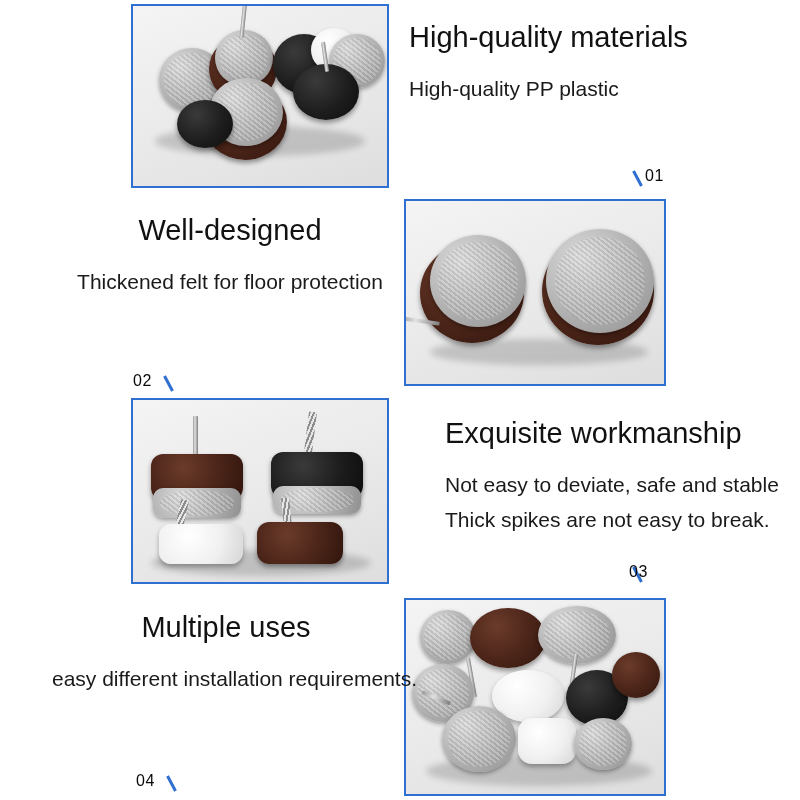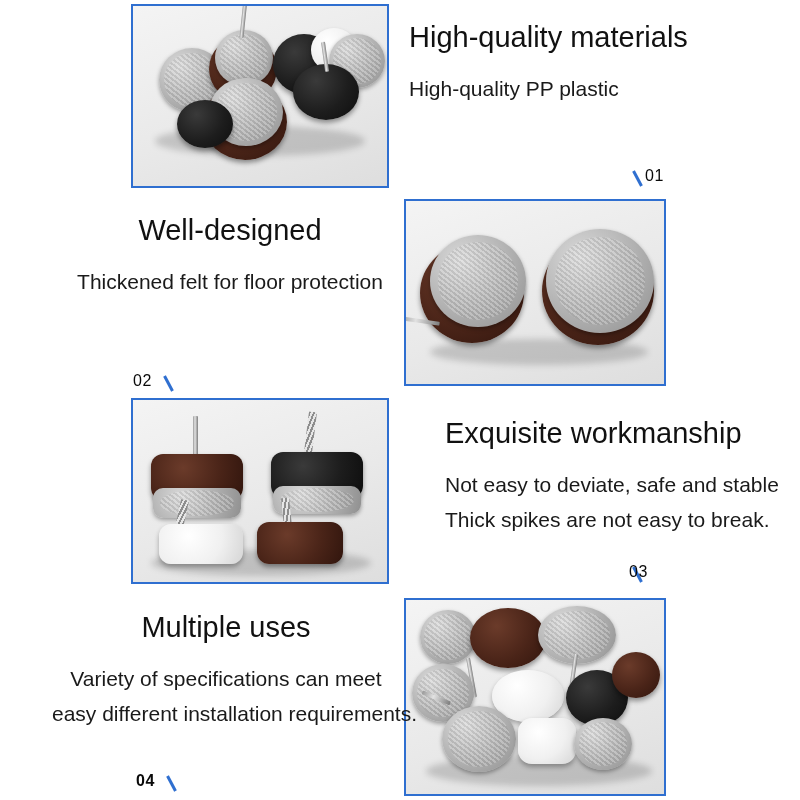--- a/index.html
+++ b/index.html
@@ -215,19 +215,18 @@
       <div class="pad felt-grey" style="left:36px; top:106px; width:74px; height:66px;"></div>
       <div class="pad body-white" style="left:112px; top:118px; width:58px; height:46px; border-radius:14px;"></div>
       <div class="pad felt-grey" style="left:168px; top:118px; width:58px; height:52px;"></div>
       <div class="spike" style="left:16px; top:96px; width:30px; height:4px; transform:rotate(22deg);"></div>
     </div>
   </div>
 
   <div class="text-block" style="left:52px; top:612px; width:348px; text-align:center;">
     <div class="heading">Multiple uses</div>
     <div style="height:18px;"></div>
-    <div class="desc">Variety of specifications can meet</div>
     <div class="desc">easy different installation requirements.</div>
   </div>
-  <div class="num" style="left:136px; top:772px;font-weight:bold;">04</div>
+  <div class="num" style="left:136px; top:772px;">04</div>
   <div class="slash" style="left:163px; top:782px; transform:rotate(62deg);"></div>
 
 </div>
 
 </body></html>

